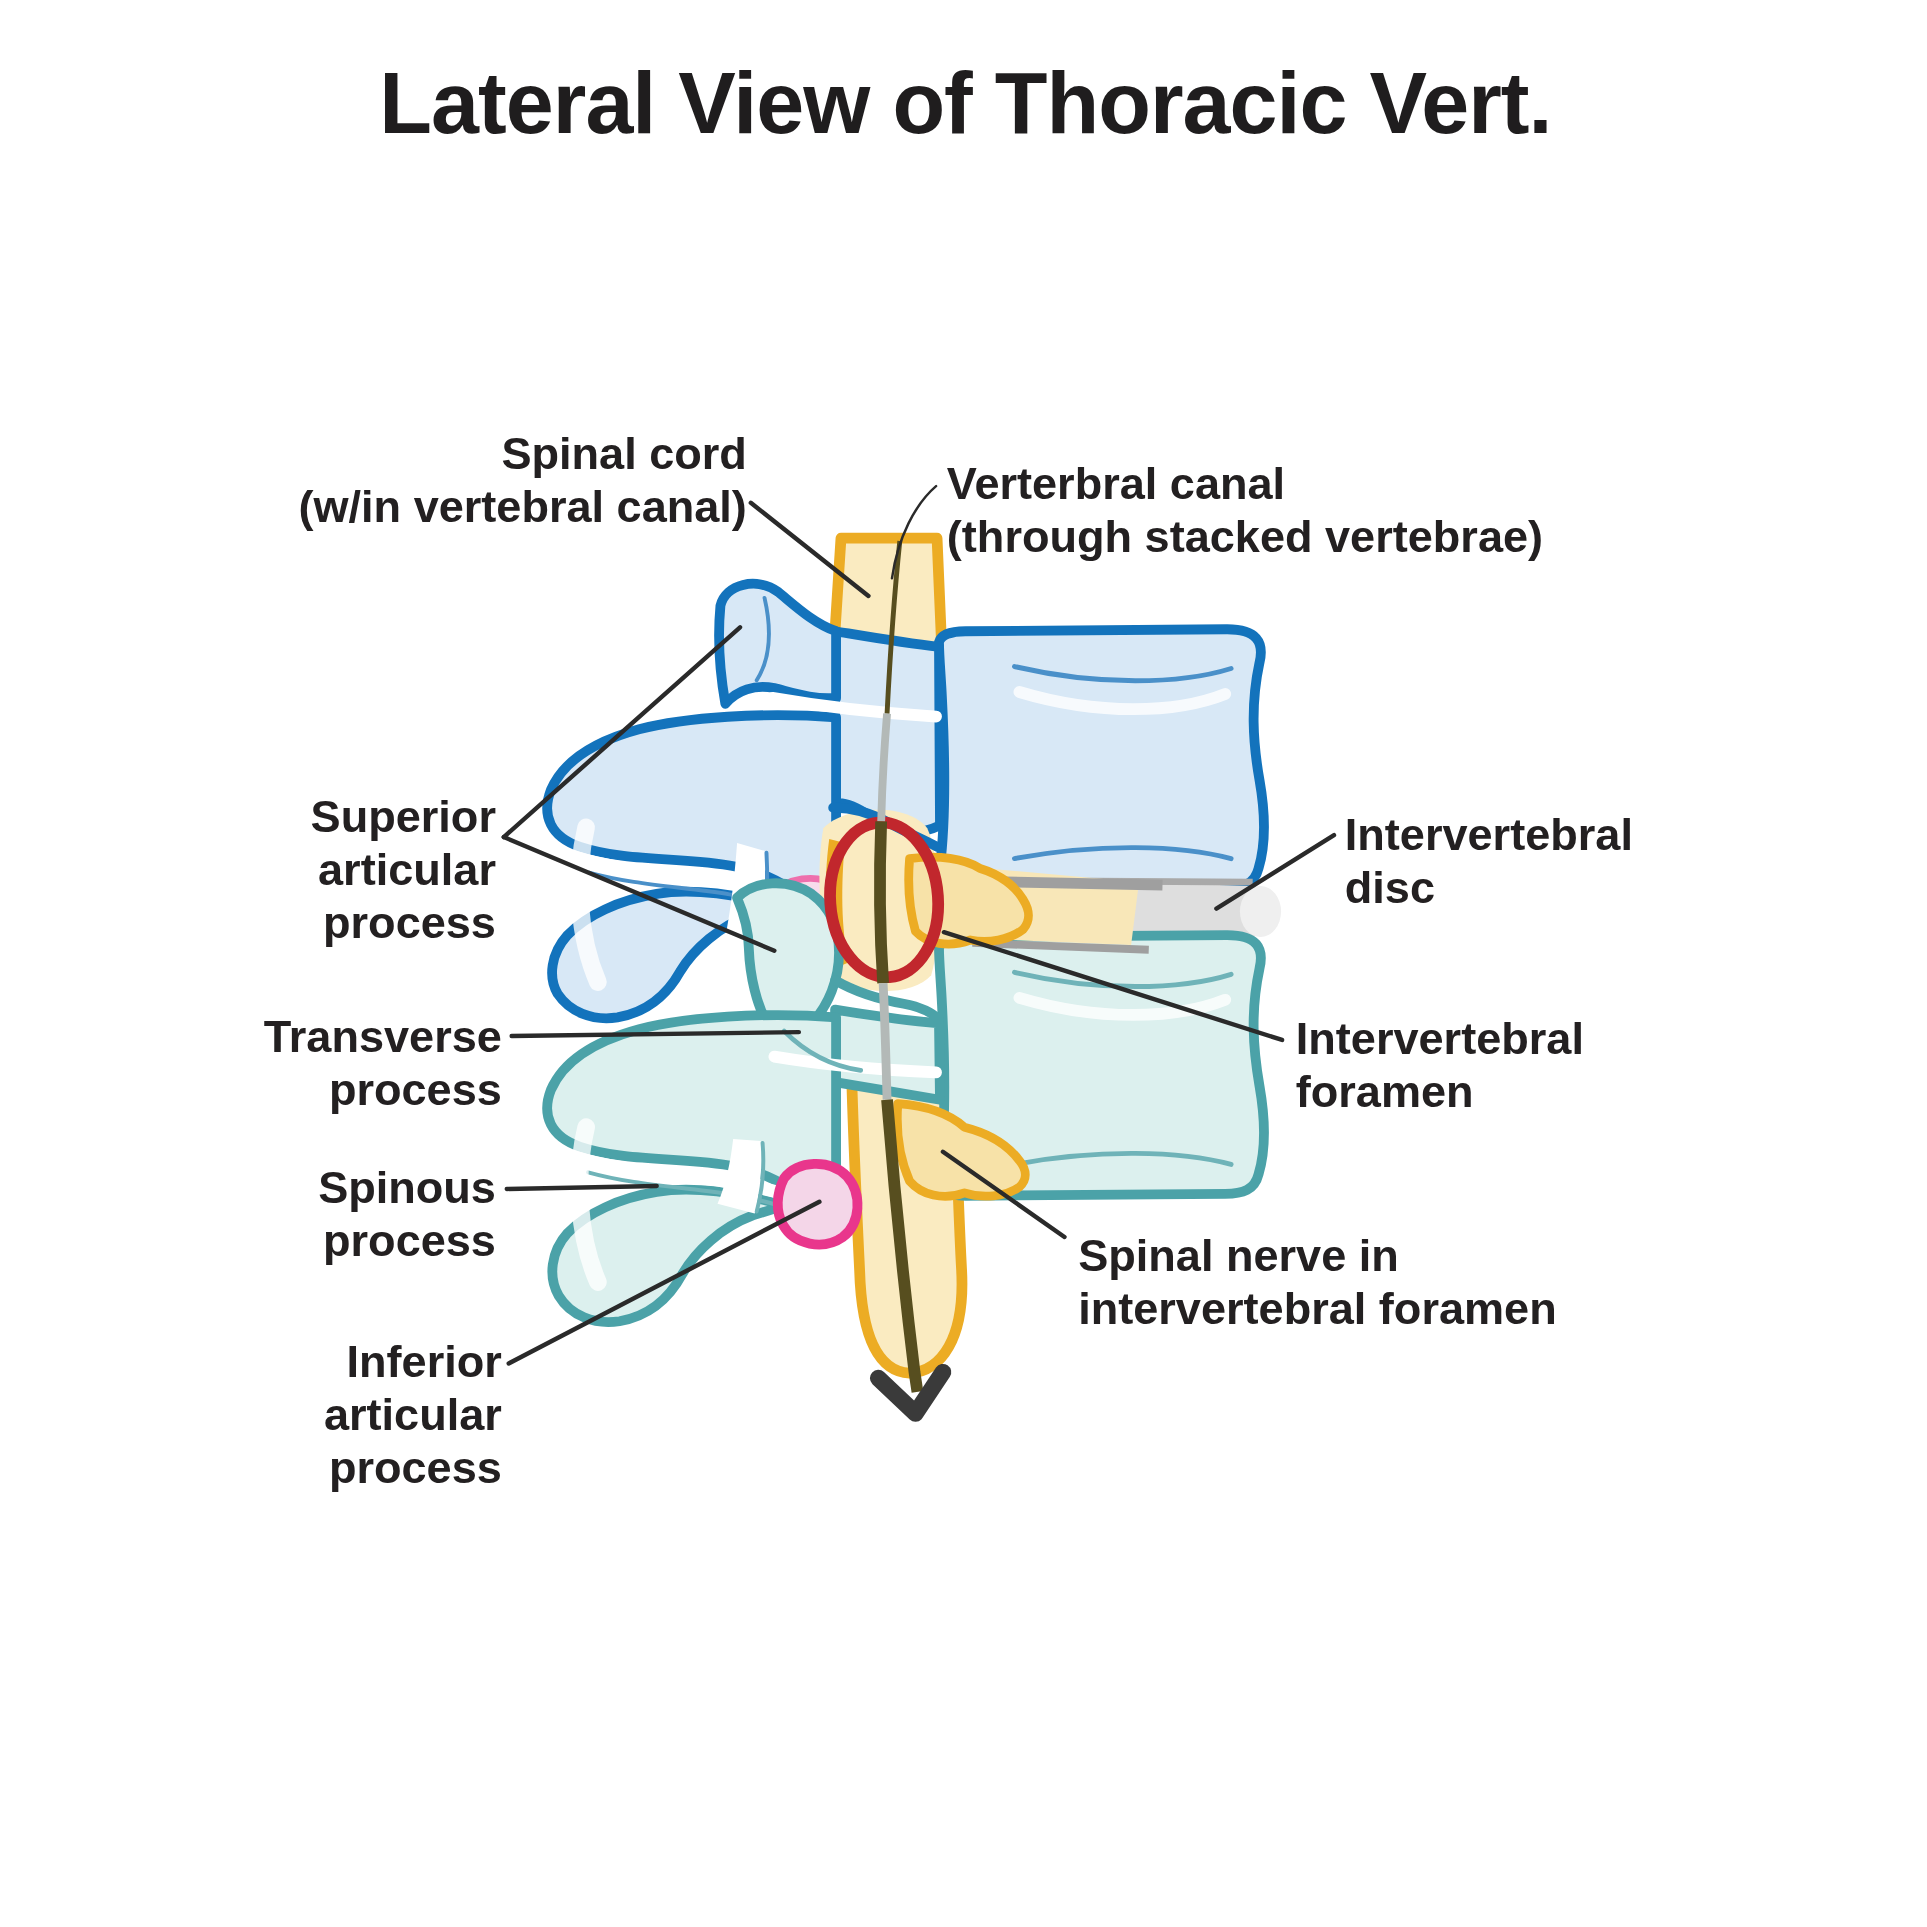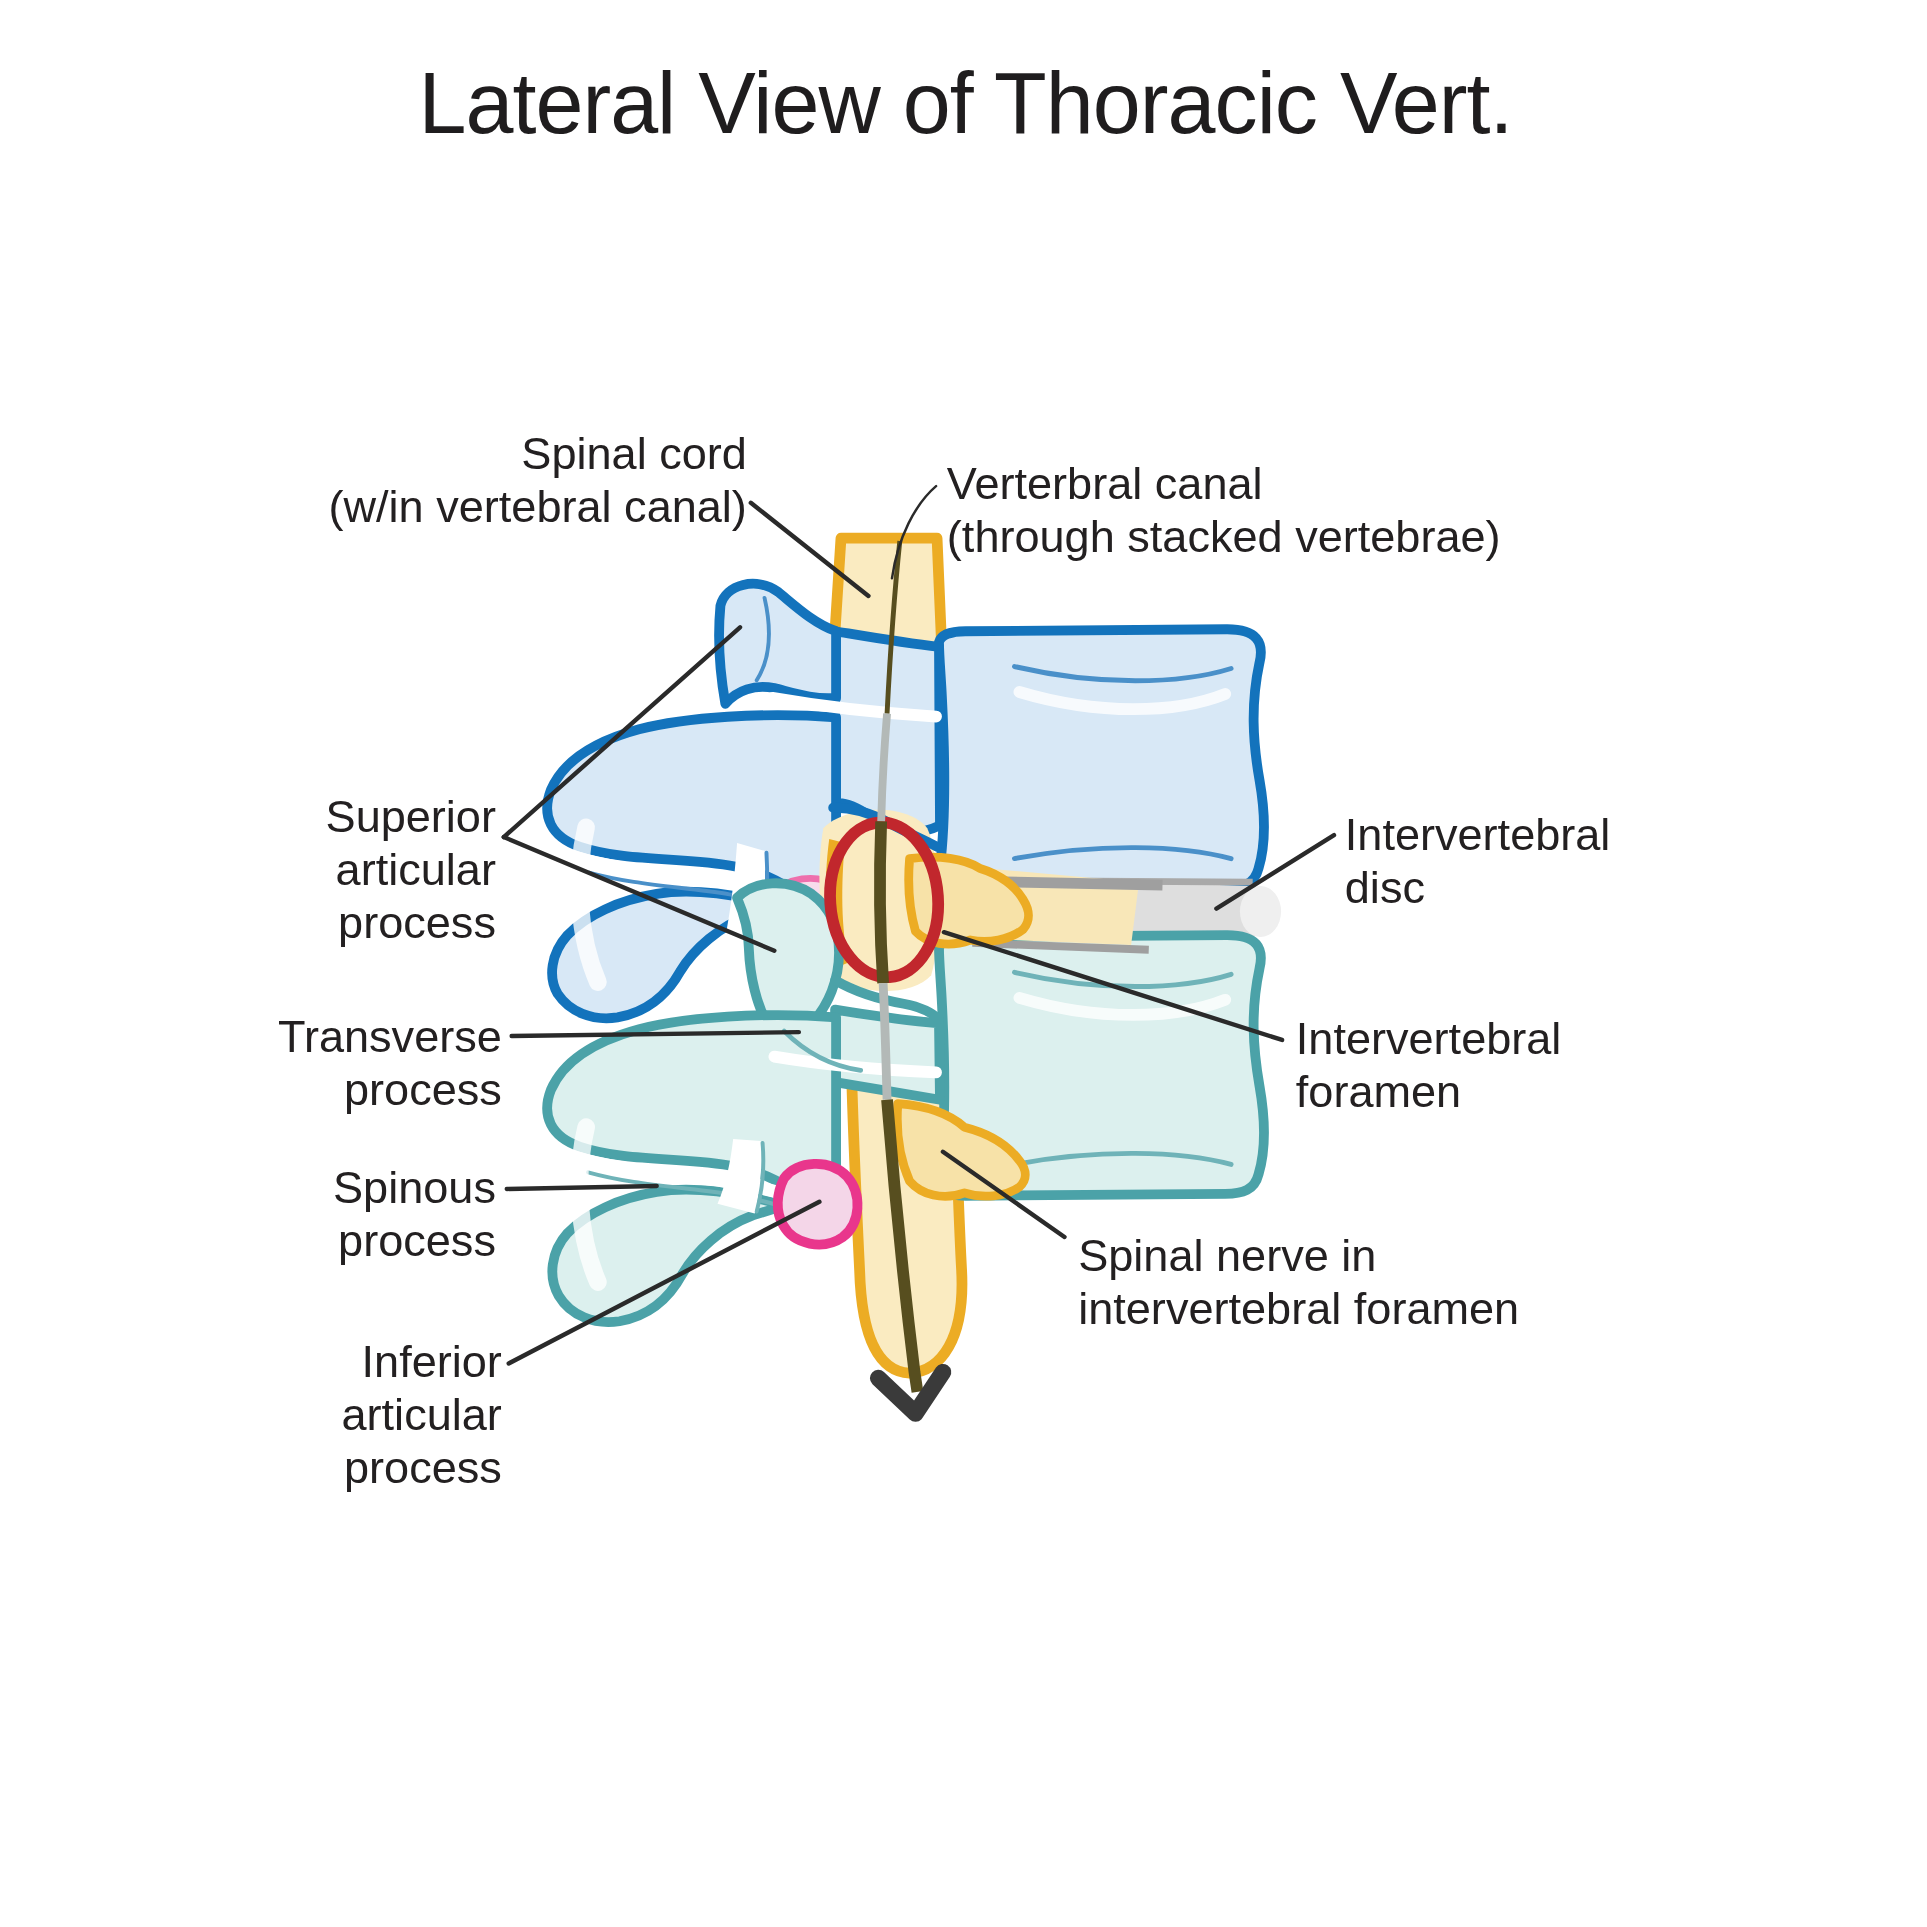--- a/index.html
+++ b/index.html
@@ -1,16 +1,16 @@
 <!DOCTYPE html>
 <html style="--background: #ffffff; --title-text: #1f1d1e; --label-text: #232021; --leader: #2a2a2a; --blue-outline: #1373BC; --blue-fill: #D8E8F6; --blue-accent: #4A90C9; --teal-outline: #4BA2A8; --teal-fill: #DCF0EE; --teal-accent: #6FB3B8; --canal-outline: #ECAC24; --canal-fill: #FAEBC1; --nerve-fill: #F7E2A8; --nerve-pale: #F8E7B8; --disc-fill: #DEDEDE; --disc-cap: #EFEFEF; --disc-edge: #A9A9A9; --pink-outline: #EE6FAD; --pink-fill: #F8DCEC; --pink-strong-outline: #E9368C; --pink-strong-fill: #F4D6E8; --foramen-ring: #C1272D; --cord-dark: #574E1F; --cord-gray: #B3B9B7; --arrow: #3A3A3A;"><head>
 <meta charset="utf-8">
 <style>
   html,body{margin:0;padding:0;background:#fff;}
-  .stage{position:relative;width:1928px;height:1928px;background:var(--background,#fff);font-family:"Liberation Sans","DejaVu Sans",sans-serif;}
+  .stage{position:relative;width:1928px;height:1928px;background:var(--background,#fff);font-family:"Liberation Sans","DejaVu Sans",sans-serif;font-weight:bold;}
   svg{display:block;width:1928px;height:1928px;}
   text{fill:var(--label-text,#232021);font-family:"Liberation Sans","DejaVu Sans",sans-serif;}
   .title{font-size:88px;letter-spacing:-1px;fill:var(--title-text,#1f1d1e);}
   .lbl{font-size:46px;}
   .blue-shape{fill:var(--blue-fill);stroke:var(--blue-outline);stroke-width:10;stroke-linejoin:round;}
   .teal-shape{fill:var(--teal-fill);stroke:var(--teal-outline);stroke-width:10;stroke-linejoin:round;}
   .canal{fill:var(--canal-fill);stroke:var(--canal-outline);stroke-width:11;stroke-linejoin:round;}
   .nerve{fill:var(--nerve-fill);stroke:var(--canal-outline);stroke-width:9;stroke-linejoin:round;}
   .disc{fill:var(--disc-fill);}
   .pink-soft{fill:var(--pink-fill);stroke:var(--pink-outline);stroke-width:7;}

